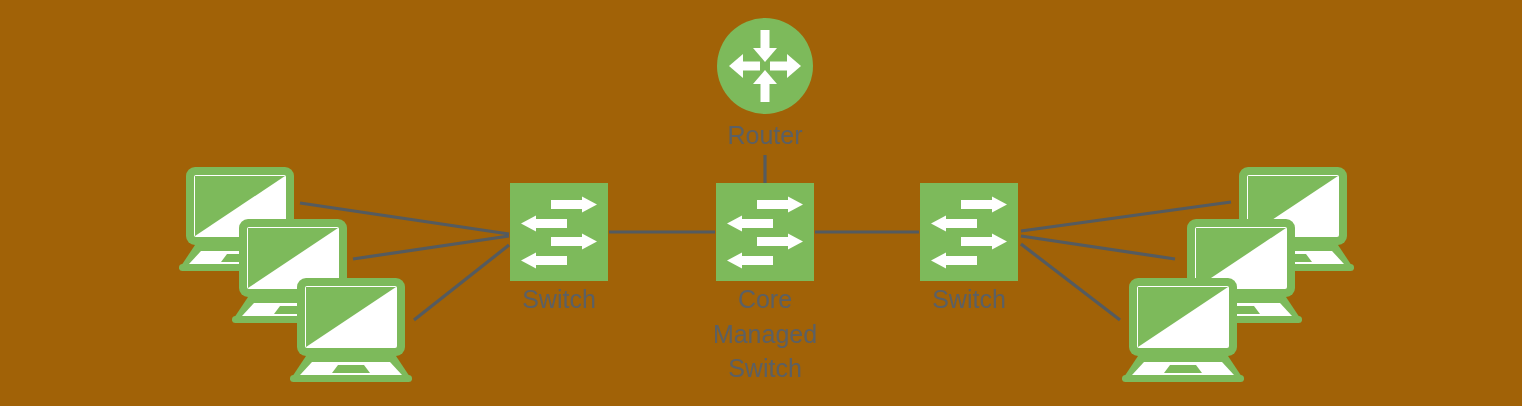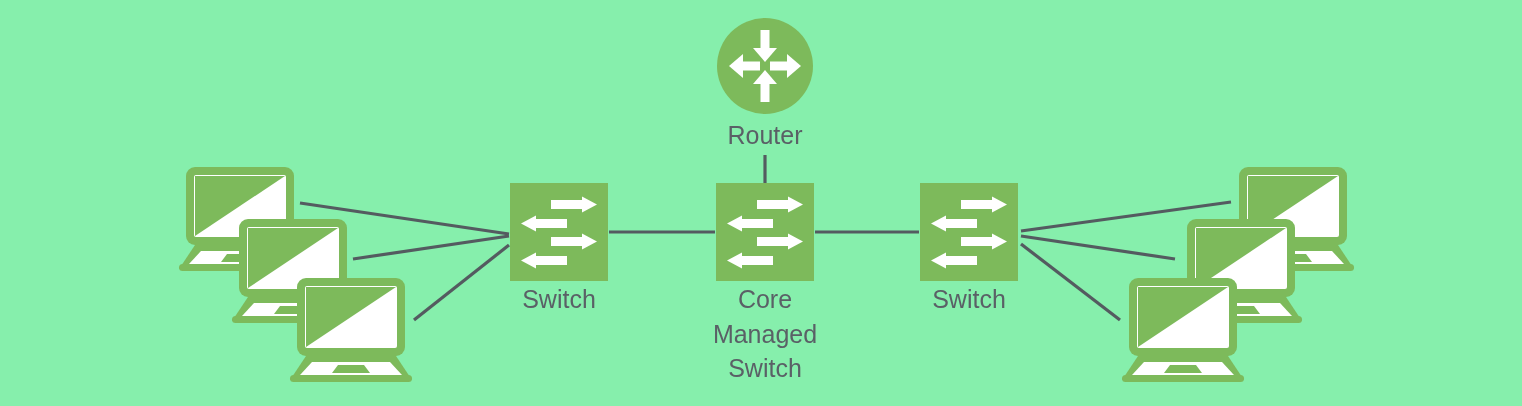--- a/index.html
+++ b/index.html
@@ -7,21 +7,21 @@
     padding: 0;
     background: #ffffff;
   }
   body {
     font-family: "Liberation Sans", sans-serif;
   }
   #diagram-root {
     position: relative;
     width: 1522px;
     height: 406px;
-    background: #86efac;
+    background: #a16207;
     overflow: hidden;
   }
   #net-svg {
     display: block;
     width: 1522px;
     height: 406px;
   }
   .node-label {
     font-family: "Liberation Sans", sans-serif;
     font-size: 25px;

